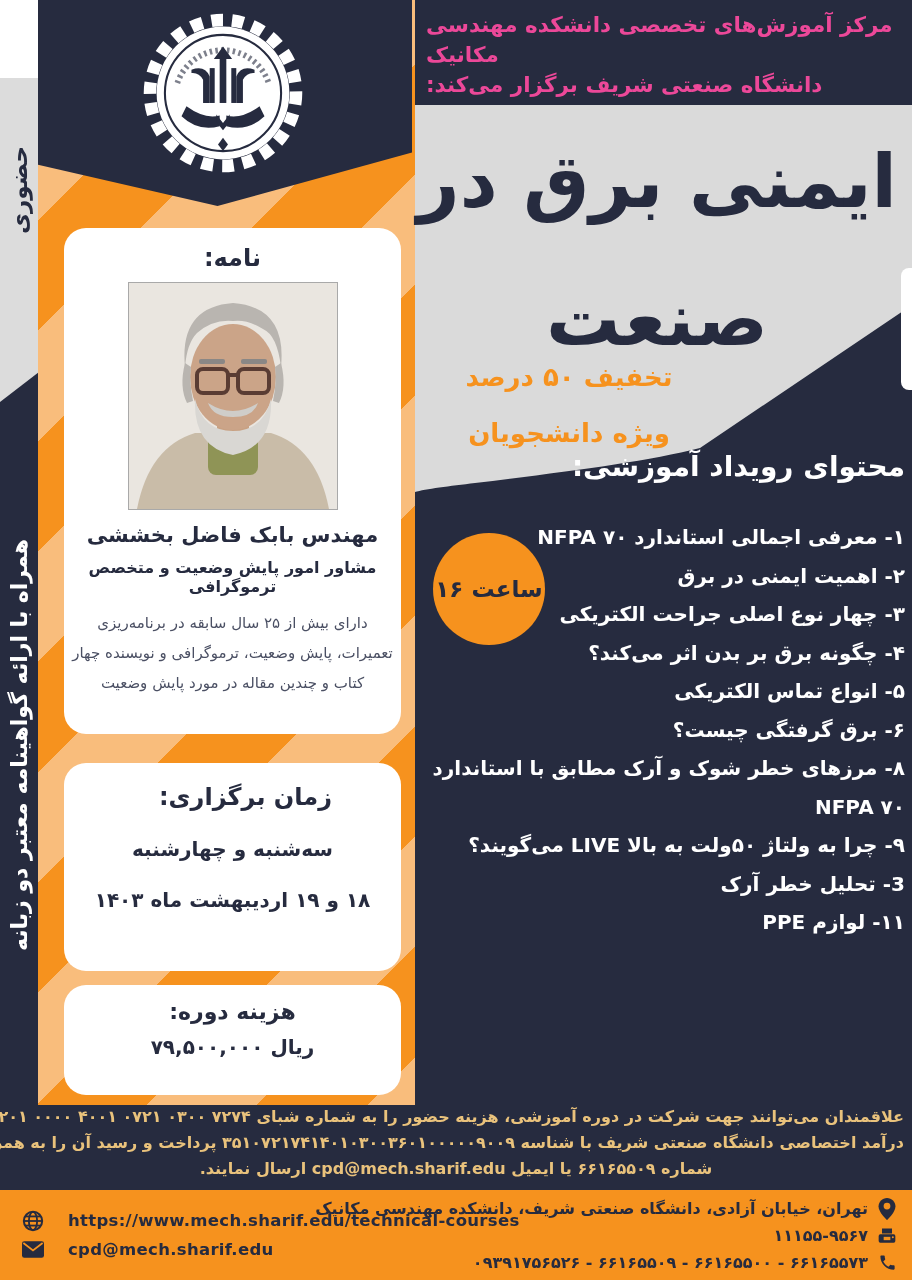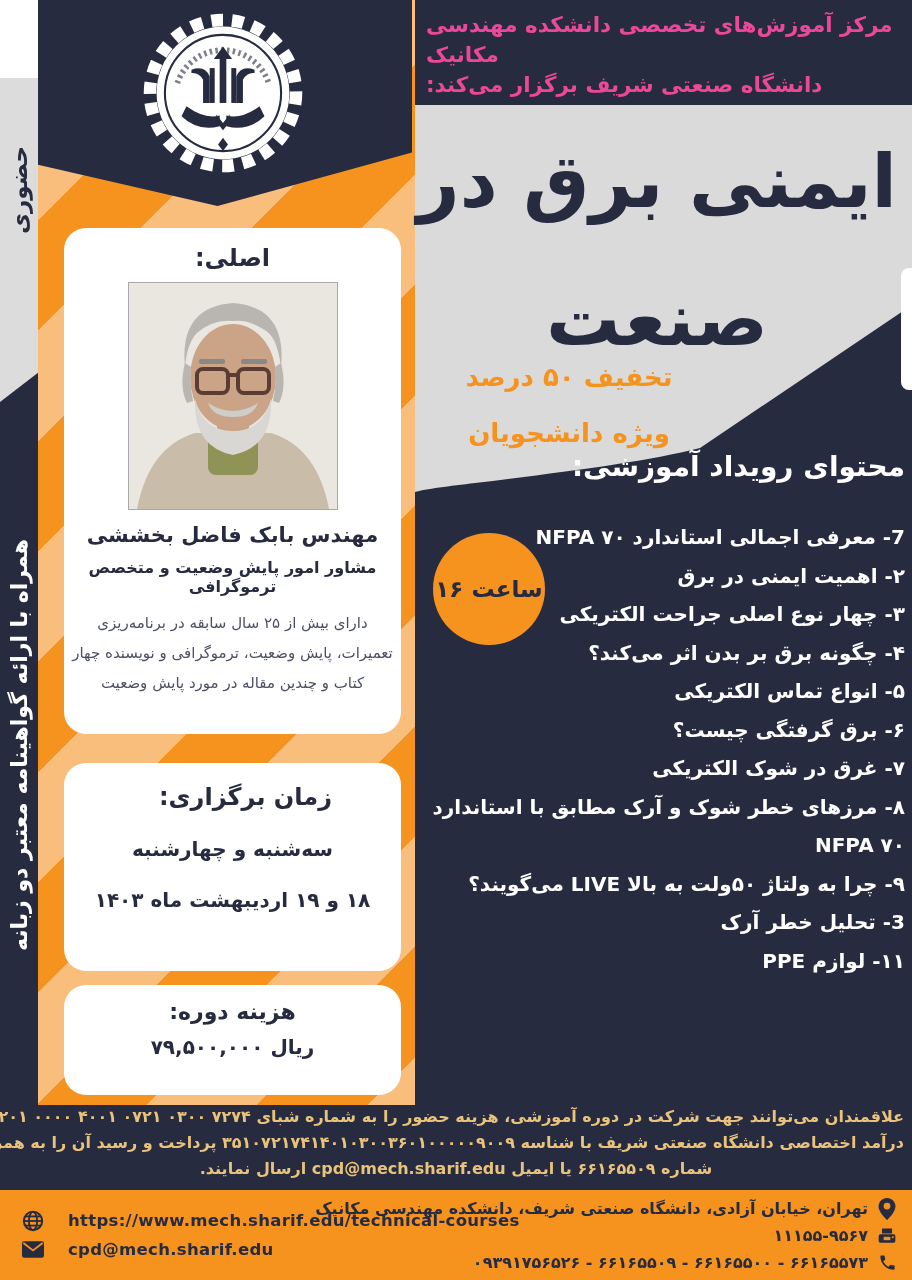--- a/index.html
+++ b/index.html
@@ -142,35 +142,34 @@
     <div>تخفیف ۵۰ درصد</div>
     <div>ویژه دانشجویان</div>
   </div>
 
   <div class="abs duration">
     <span dir="ltr">۱۶ ساعت</span>
   </div>
 
   <div class="abs content-heading">محتوای رویداد آموزشی:</div>
   <div class="abs content-list">
-    <div>7- معرفی اجمالی استاندارد NFPA ۷۰</div>
+    <div>۱- معرفی اجمالی استاندارد NFPA ۷۰</div>
     <div>۲- اهمیت ایمنی در برق</div>
     <div>۳- چهار نوع اصلی جراحت الکتریکی</div>
     <div>۴- چگونه برق بر بدن اثر می‌کند؟</div>
     <div>۵- انواع تماس الکتریکی</div>
     <div>۶- برق گرفتگی چیست؟</div>
-    <div>۷- غرق در شوک الکتریکی</div>
     <div>۸- مرزهای خطر شوک و آرک مطابق با استاندارد NFPA ۷۰</div>
     <div>۹- چرا به ولتاژ ۵۰ولت به بالا LIVE می‌گویند؟</div>
     <div>3- تحلیل خطر آرک</div>
     <div>۱۱- لوازم PPE</div>
   </div>
 
   <div class="card card-instructor">
-    <div class="inst-heading">اصلی:</div>
+    <div class="inst-heading">نامه:</div>
     <div class="photo">
       <svg width="208" height="226" viewBox="0 0 208 226">
         <rect width="208" height="226" fill="#EAE6E0"></rect>
         <path d="M8 226 q12 -62 58 -76 l76 0 q46 14 58 76 z" fill="#C9BCA8"></path>
         <rect x="79" y="146" width="50" height="46" rx="8" fill="#8F9456"></rect>
         <rect x="88" y="124" width="32" height="34" fill="#C8A183"></rect>
         <ellipse cx="104" cy="94" rx="43" ry="53" fill="#CBA488"></ellipse>
         <path d="M56 84 Q50 24 104 20 Q158 24 152 84 Q148 52 134 46 Q118 36 104 38 Q84 36 68 50 Q58 60 56 84 Z" fill="#B9B5B0"></path>
         <path d="M56 80 q-6 24 2 40 l6 -2 q-4 -20 -2 -34 z" fill="#B9B5B0"></path>
         <path d="M152 80 q6 24 -2 40 l-6 -2 q4 -20 2 -34 z" fill="#B9B5B0"></path>

